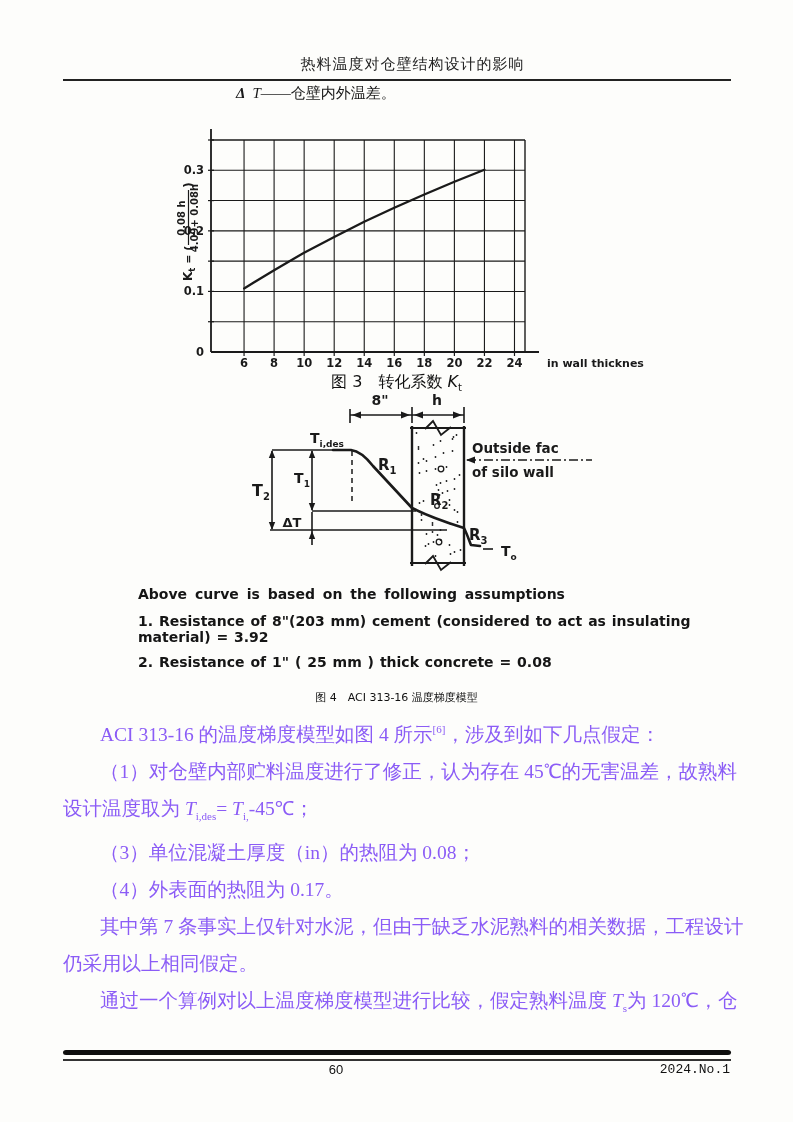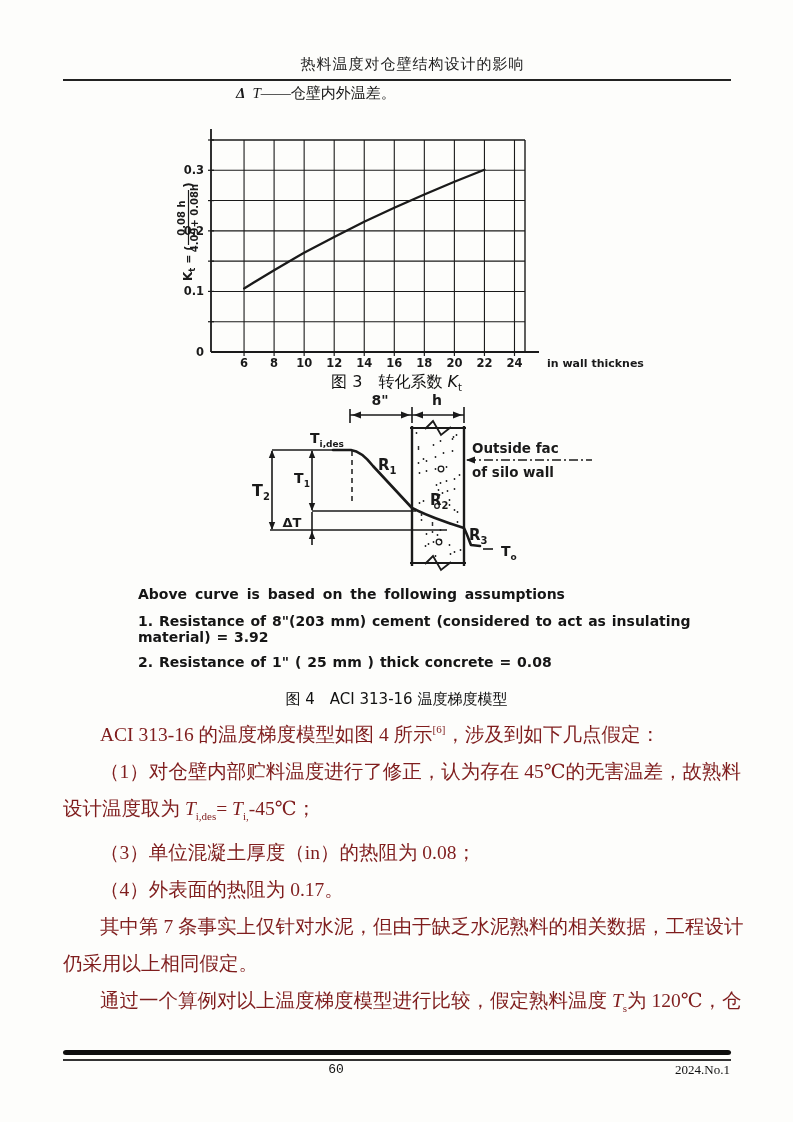--- a/index.html
+++ b/index.html
@@ -8,39 +8,39 @@
   .header-title{position:absolute;top:55px;left:16px;width:793px;text-align:center;
         font-size:15px;letter-spacing:1px;color:#222;}
   .header-rule{position:absolute;top:79px;left:63px;width:668px;height:2px;background:#222;}
   .def-line{position:absolute;top:84px;left:236px;font-size:15px;white-space:nowrap;}
   .sym{font-style:italic;font-weight:bold;margin-right:7px;}
   .ivar{font-style:italic;}
   .fig3{position:absolute;left:143px;top:121px;}
   .fig-caption{position:absolute;left:0;width:793px;text-align:center;
         font-family:"DejaVu Sans","Liberation Sans",sans-serif;font-weight:normal;color:#111;}
   .fig3-caption{top:372px;font-size:16px;}
-  .fig4-caption{top:690px;font-size:15px;}
+  .fig4-caption{top:690px;font-size:11px;}
   .cap-sub{font-size:10px;}
   .fig4{position:absolute;left:240px;top:393px;}
   .assumptions{position:absolute;left:138px;top:586px;width:620px;
         font-family:"DejaVu Sans","Liberation Sans",sans-serif;font-weight:bold;
         font-size:14px;color:#151515;}
   .assume-intro{margin-bottom:11px;word-spacing:3px;}
   .assume-item{margin-bottom:9px;word-spacing:1px;}
-  .body-text{position:absolute;left:63px;top:711px;width:668px;font-size:19.5px;line-height:37px;color:#7f1d1d;}
+  .body-text{position:absolute;left:63px;top:711px;width:668px;font-size:19.5px;line-height:37px;color:#8b5cf6;font-family:Liberation Serif, serif;}
   .line{white-space:nowrap;}
   .indent{text-indent:37px;}
   .body-text sup{font-size:11px;}
   .body-text sub{font-size:11px;}
   .footer-thick{position:absolute;top:1050px;left:63px;width:668px;height:5px;background:#0d0d0d;border-radius:3px/50%;}
   .footer-thin{position:absolute;top:1059px;left:63px;width:668px;height:1.5px;background:#333;}
   .footer-page{position:absolute;top:1062px;left:0;width:672px;text-align:center;
+        font-family:Liberation Sans, sans-serif;font-size:13px;color:#111;}
+  .footer-issue{position:absolute;top:1062px;right:63px;
         font-family:Liberation Mono, monospace;font-size:13px;color:#111;}
-  .footer-issue{position:absolute;top:1062px;right:63px;
-        font-family:Liberation Serif, serif;font-size:13px;color:#111;}
   svg text{fill:#1a1a1a;}
 </style>
 </head>
 <body>
 
 <div class="page">
 
   <div class="header-title">热料温度对仓壁结构设计的影响</div>
   <div class="header-rule"></div>
 

